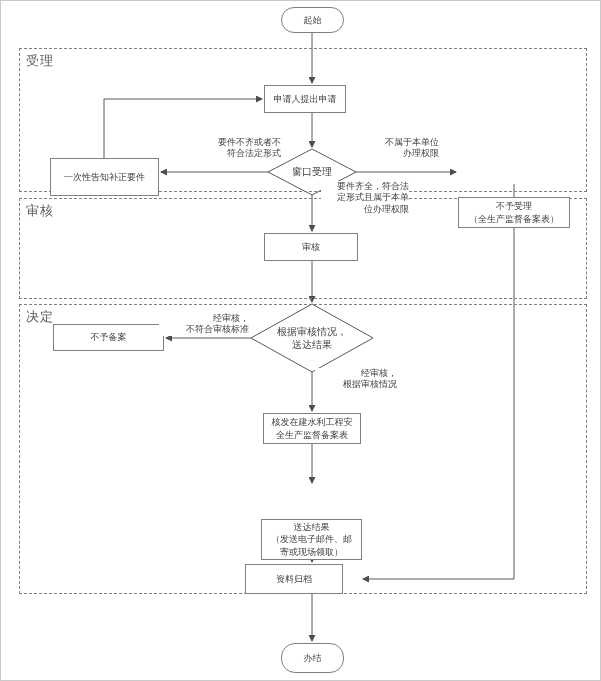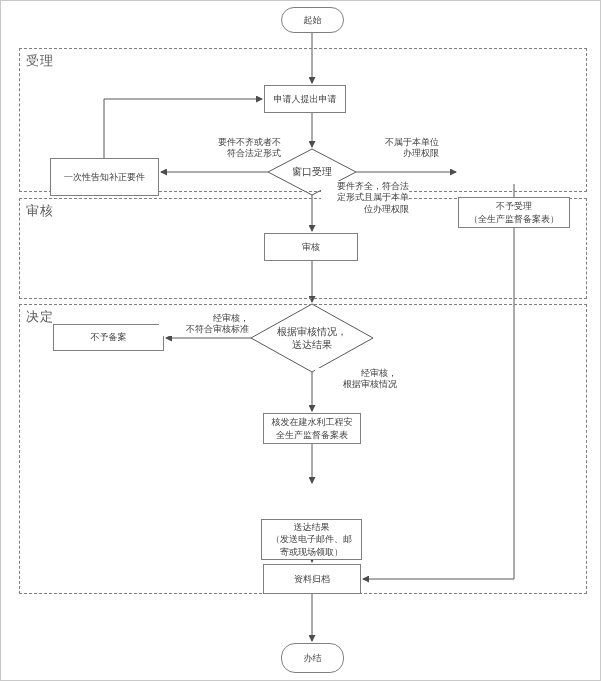--- a/index.html
+++ b/index.html
@@ -116,21 +116,21 @@
     <span class="nl">核发在建水利工程安</span>
     <span class="nl">全生产监督备案表</span>
   </div>
 
   <div class="node" style="left:260px;top:484px;width:101px;height:41px;margin-top:34px;">
     <span class="nl">送达结果</span>
     <span class="nl">（发送电子邮件、邮</span>
     <span class="nl">寄或现场领取）</span>
   </div>
 
-  <div class="node" style="left:262px;top:563px;width:98px;height:30px;">
+  <div class="node" style="left:244px;top:563px;width:98px;height:30px;">
     <span class="nl">资料归档</span>
   </div>
 
   <div class="node oval" style="left:280px;top:642px;width:63px;height:30px;">
     <span class="nl">办结</span>
   </div>
 
   <div class="edge-label" style="left:168px;top:136px;width:112px;">
     <span class="nl">要件不齐或者不</span>
     <span class="nl">符合法定形式</span>

